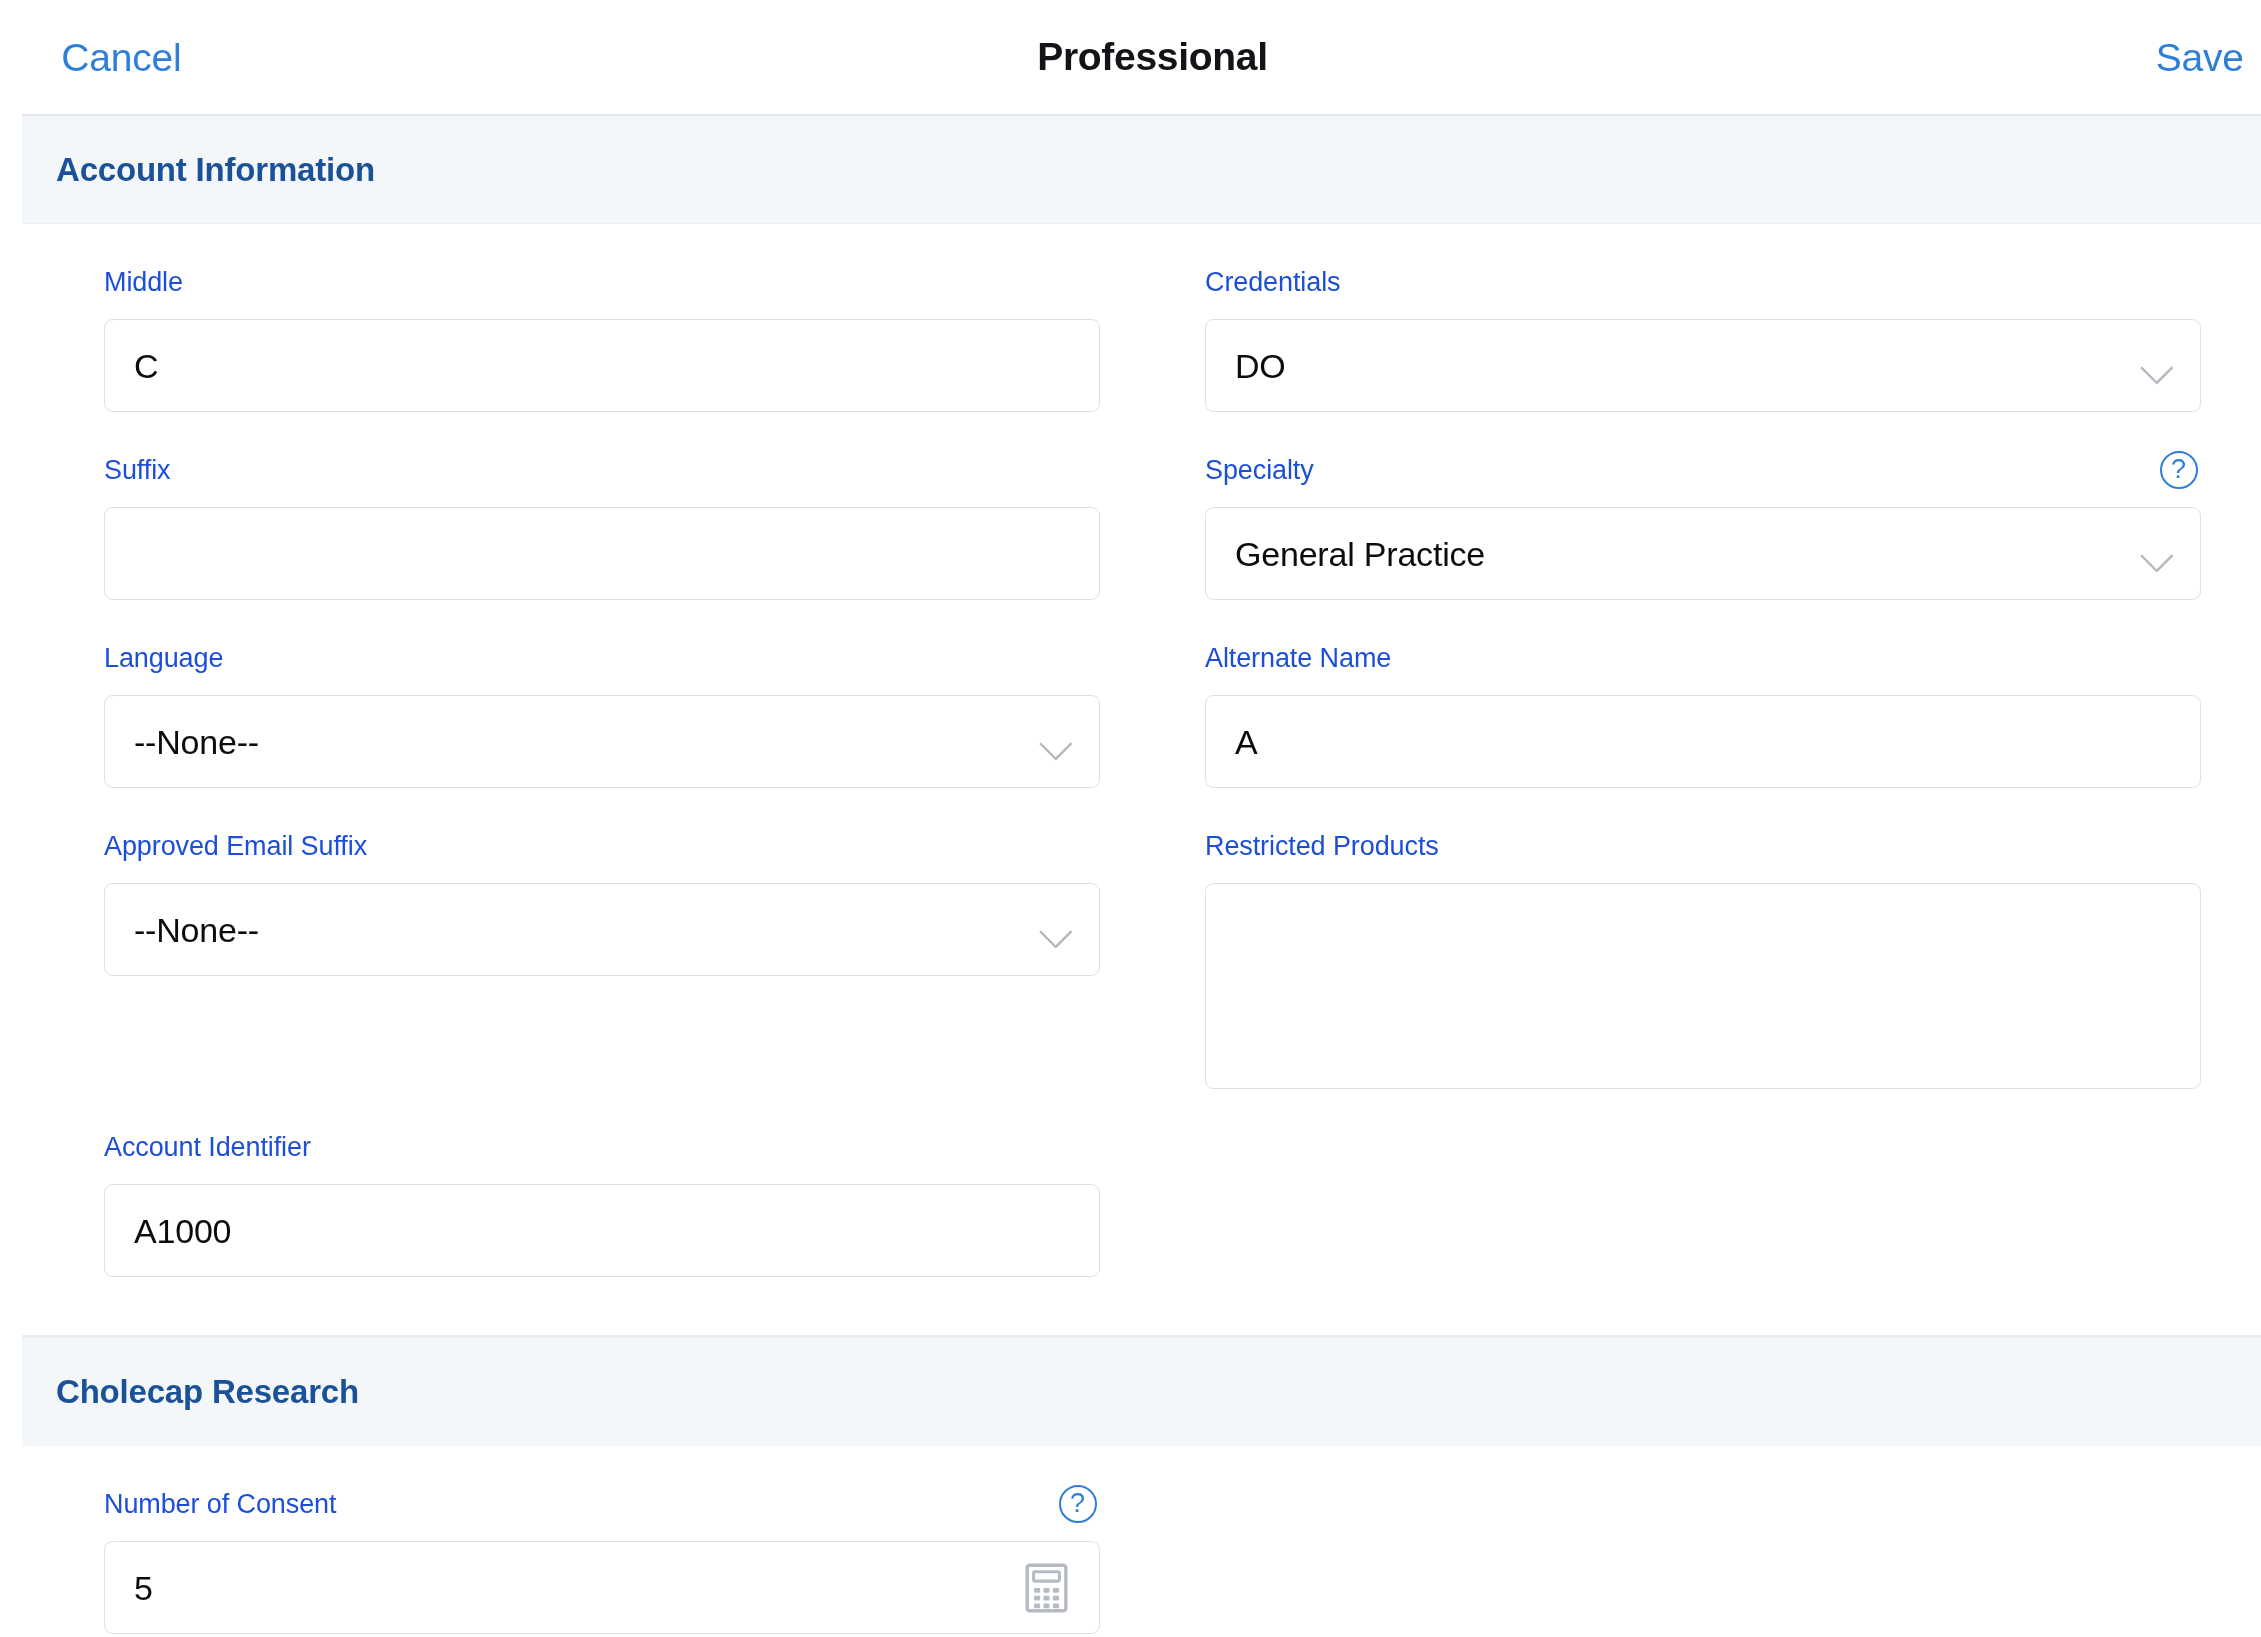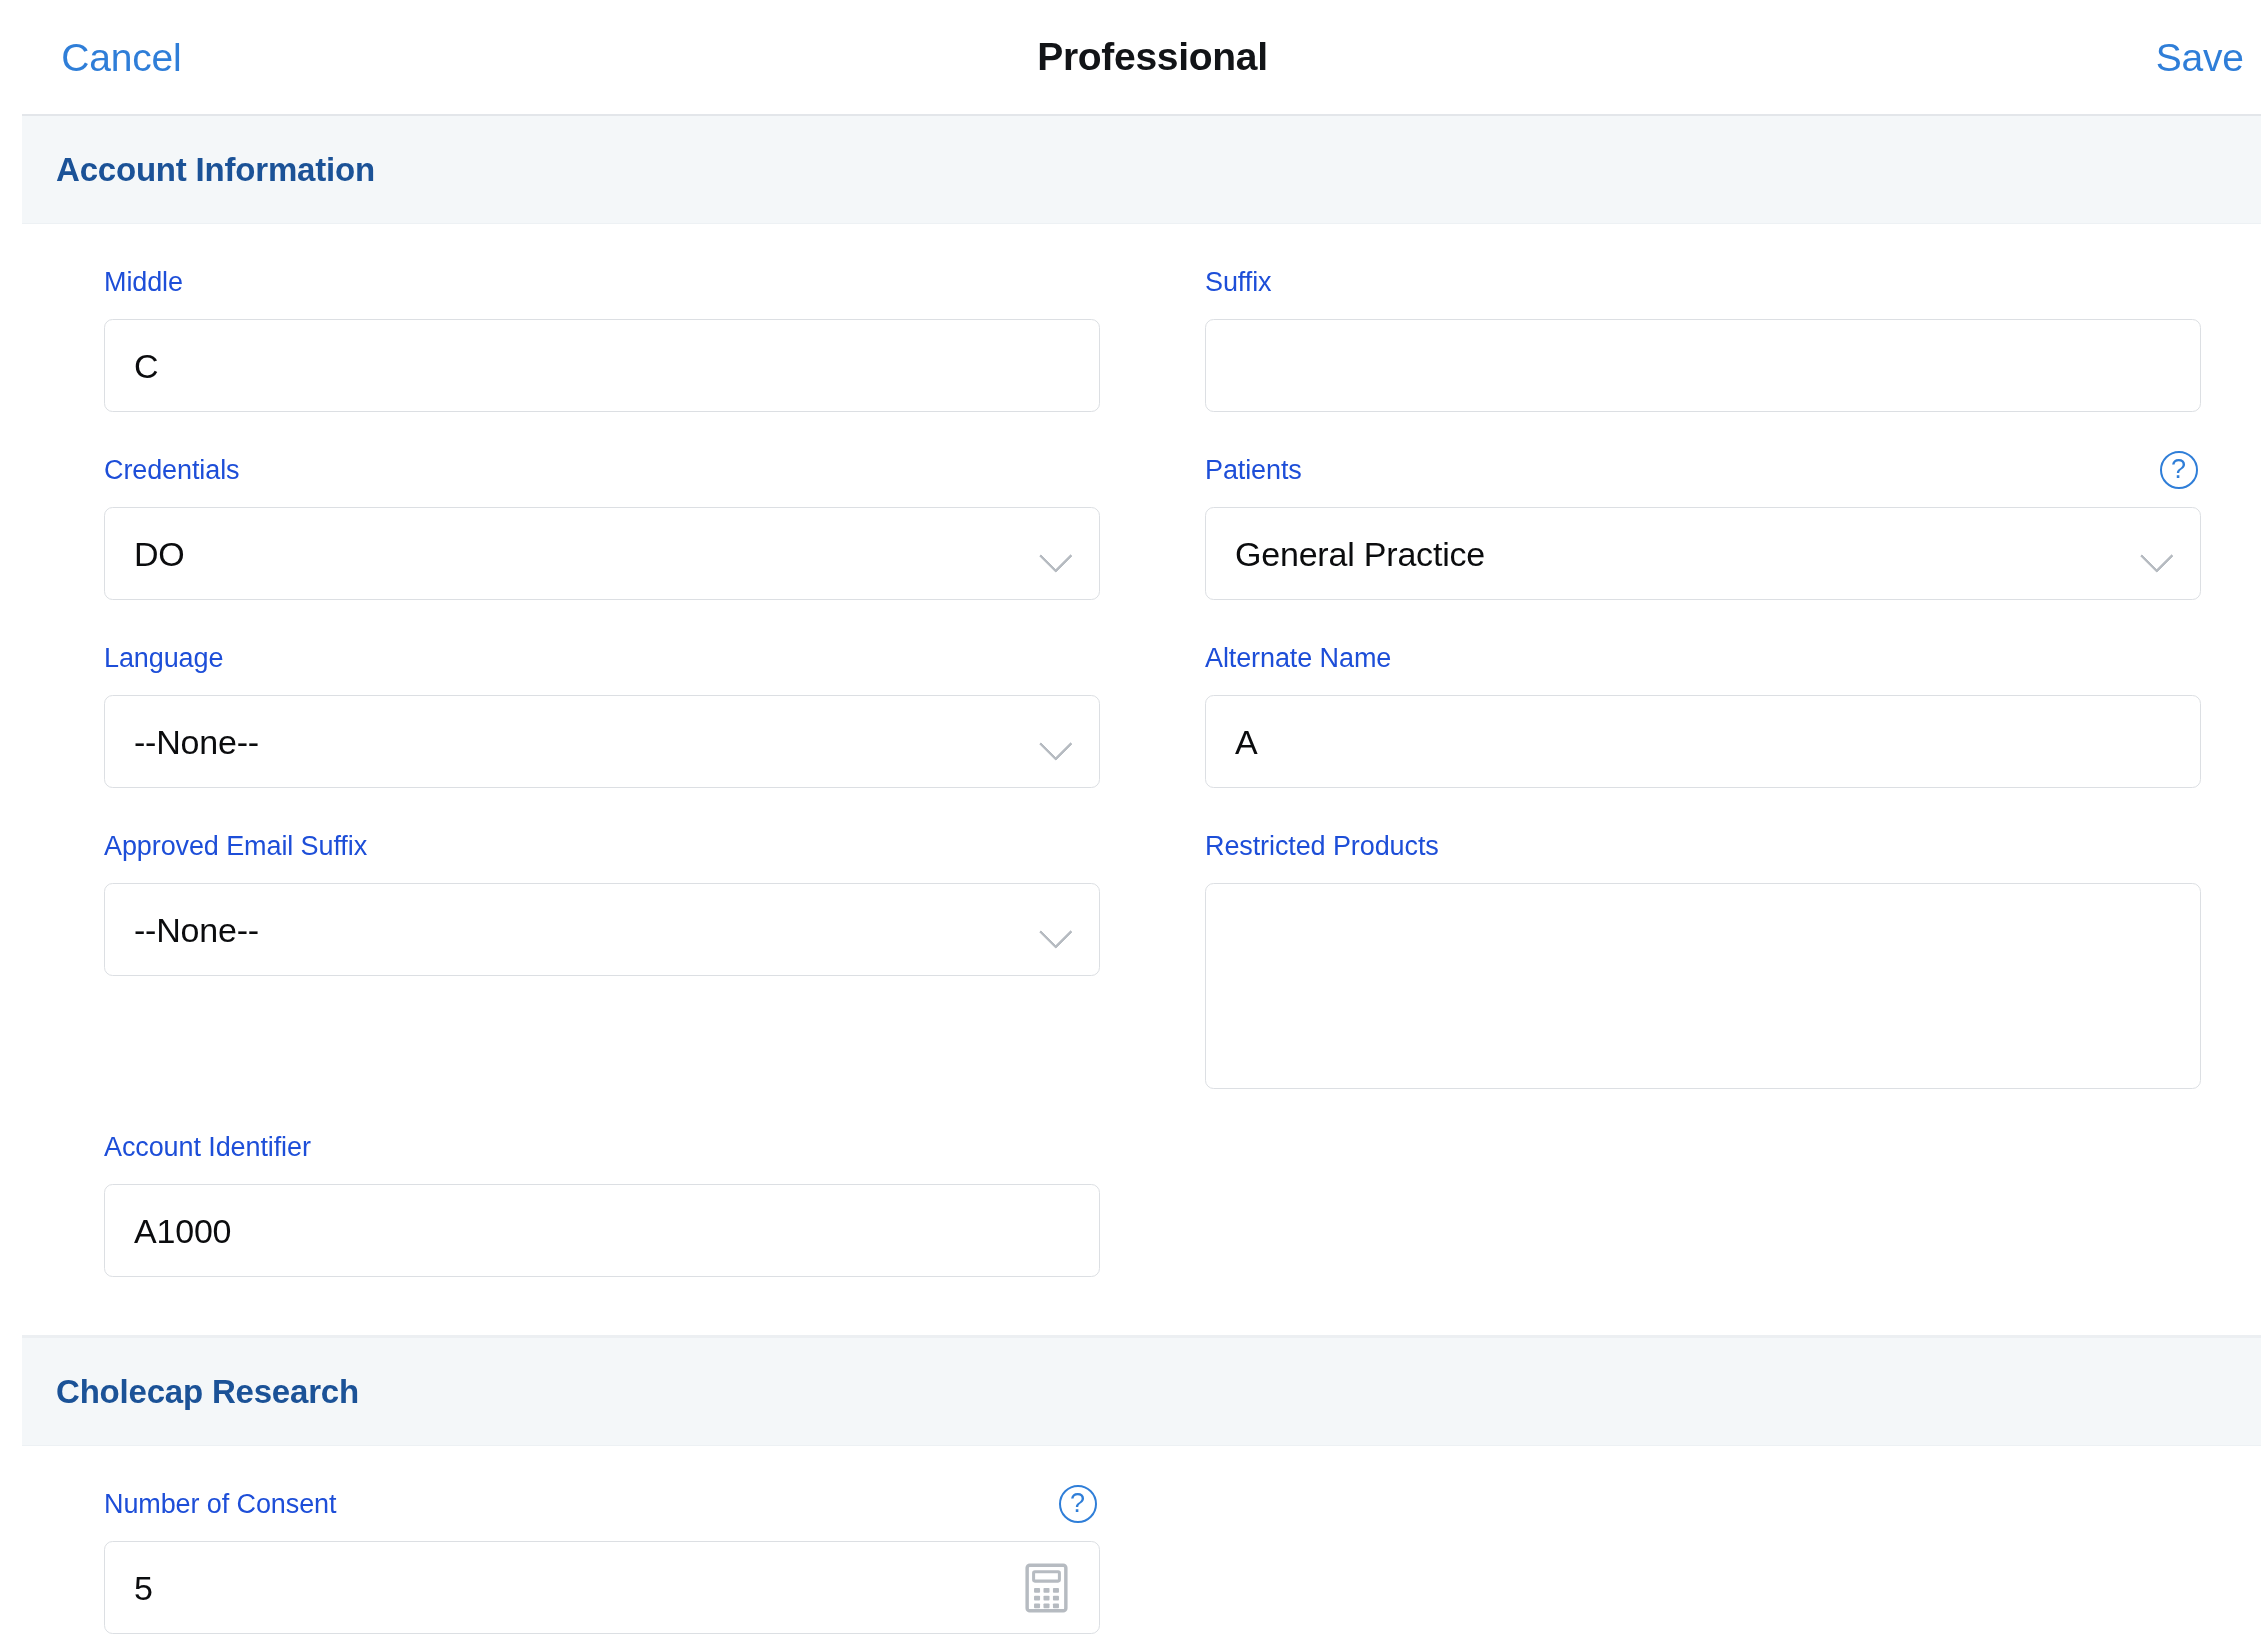--- a/index.html
+++ b/index.html
@@ -205,40 +205,40 @@
         <div class="field-label-row">
           <div class="field-label">Middle</div>
         </div>
         <div class="control">
           <div class="control-value">C</div>
         </div>
       </div>
 
       <div class="field">
         <div class="field-label-row">
-          <div class="field-label">Suffix</div>
-        </div>
-        <div class="control">
-          <div class="control-value"></div>
-        </div>
-      </div>
-
-      <div class="field">
-        <div class="field-label-row">
           <div class="field-label">Credentials</div>
         </div>
         <div class="control select">
           <div class="control-value">DO</div>
           <div class="chevron"></div>
         </div>
       </div>
 
       <div class="field">
         <div class="field-label-row">
-          <div class="field-label">Patients</div>
+          <div class="field-label">Suffix</div>
+        </div>
+        <div class="control">
+          <div class="control-value"></div>
+        </div>
+      </div>
+
+      <div class="field">
+        <div class="field-label-row">
+          <div class="field-label">Specialty</div>
           <div class="help-icon">
             <span>?</span>
           </div>
         </div>
         <div class="control select">
           <div class="control-value">General Practice</div>
           <div class="chevron"></div>
         </div>
       </div>
 

